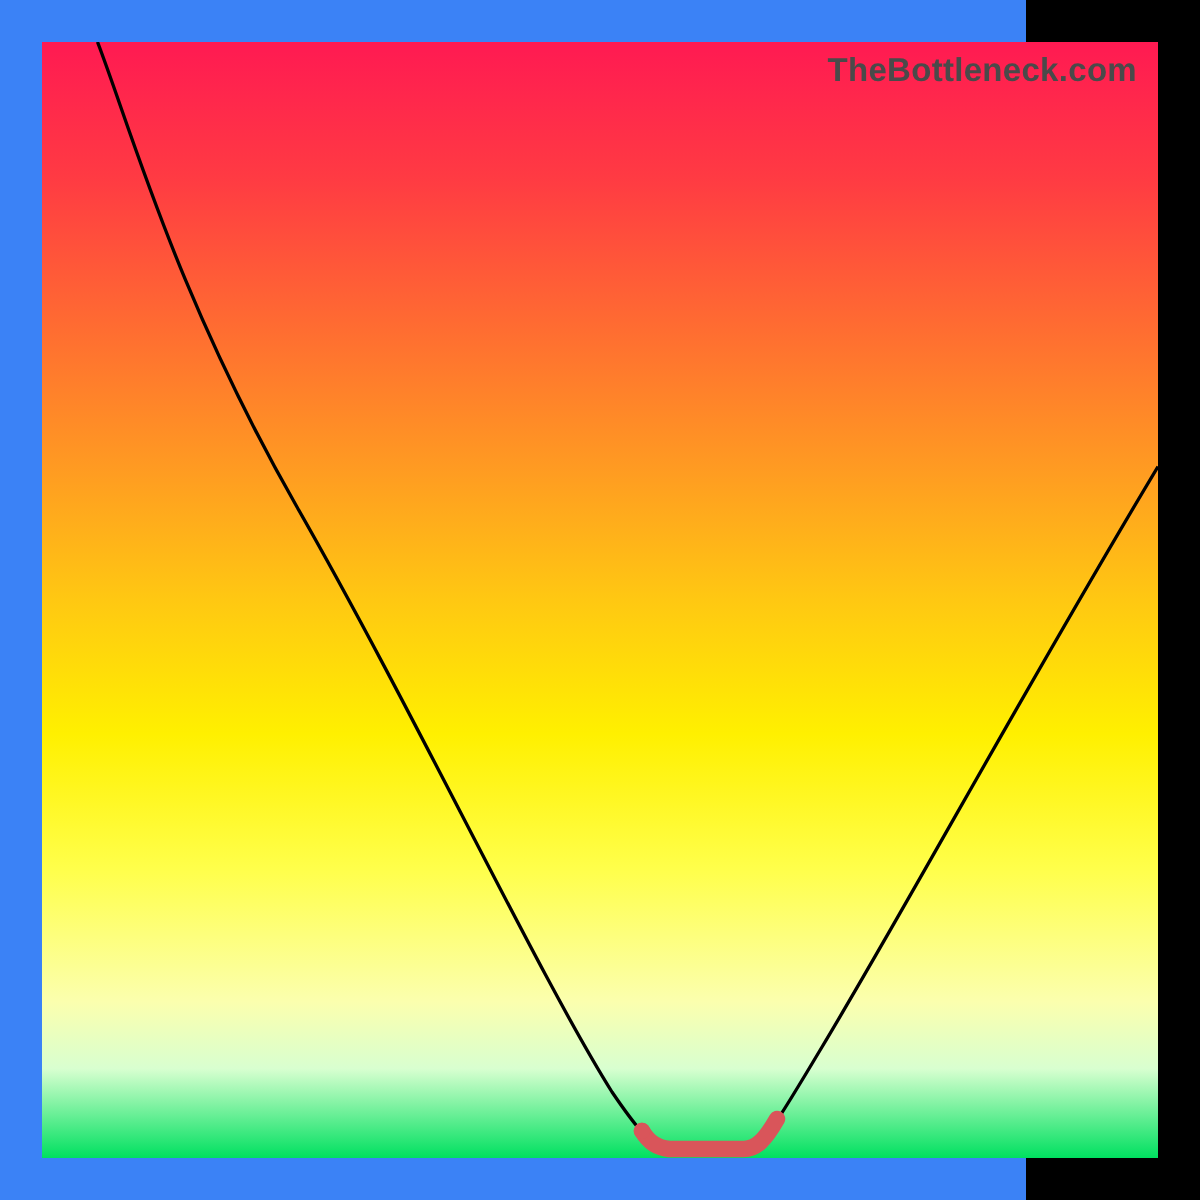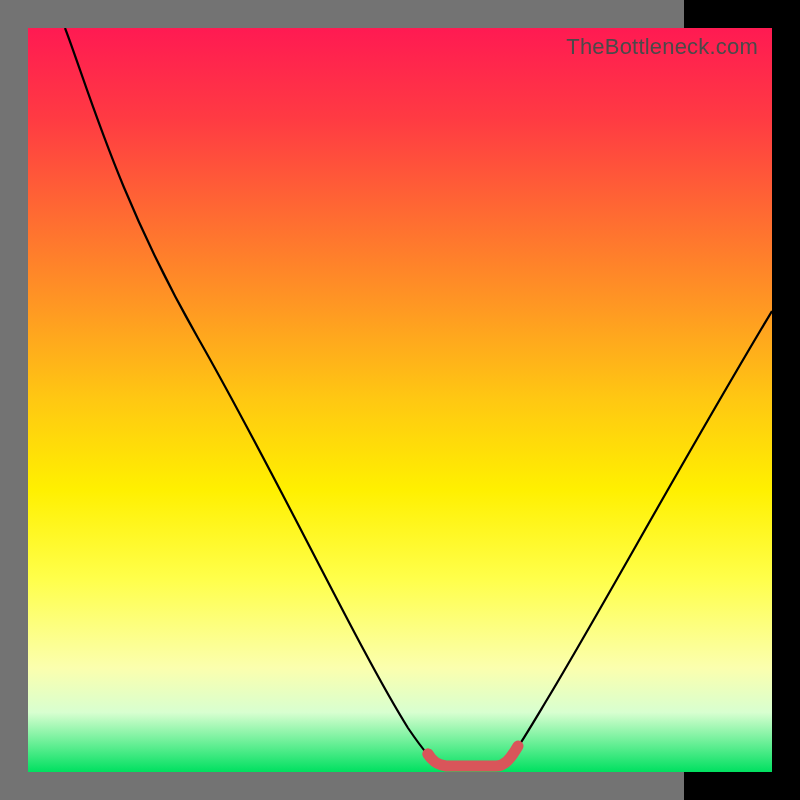--- a/index.html
+++ b/index.html
@@ -8,21 +8,22 @@
     width: 800px;
     height: 800px;
     background: #000;
     font-family: Arial, Helvetica, sans-serif;
     overflow: hidden;
   }
   .frame {
     position: relative;
     width: 684px;
     height: 800px;
-    background: #737373;
+    background: #3b82f6;
+    font-weight: bold;
   }
   .plot {
     position: absolute;
     left: 28px;
     top: 28px;
     width: 744px;
     height: 744px;
     background: linear-gradient(to bottom,
       #ff1a52 0%,
       #ff3a43 12%,

